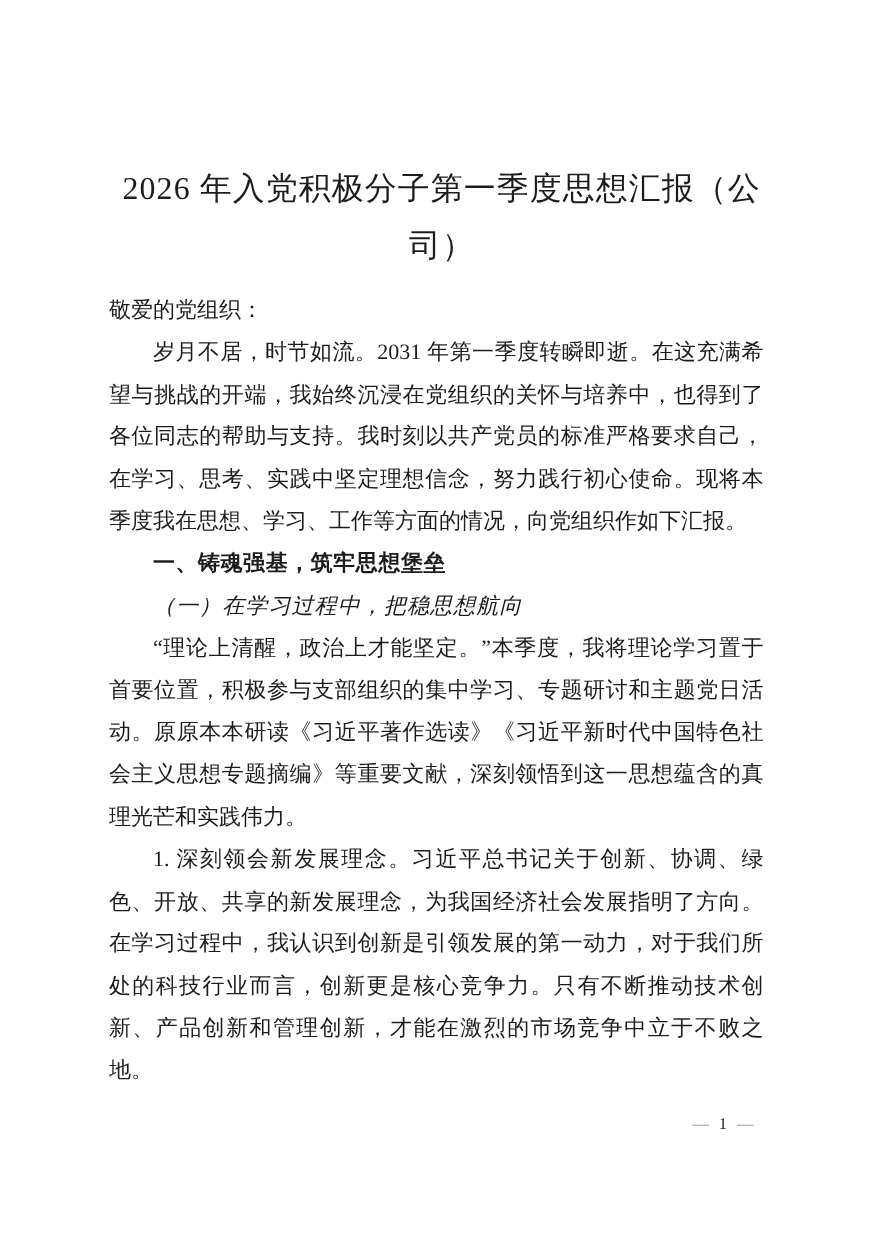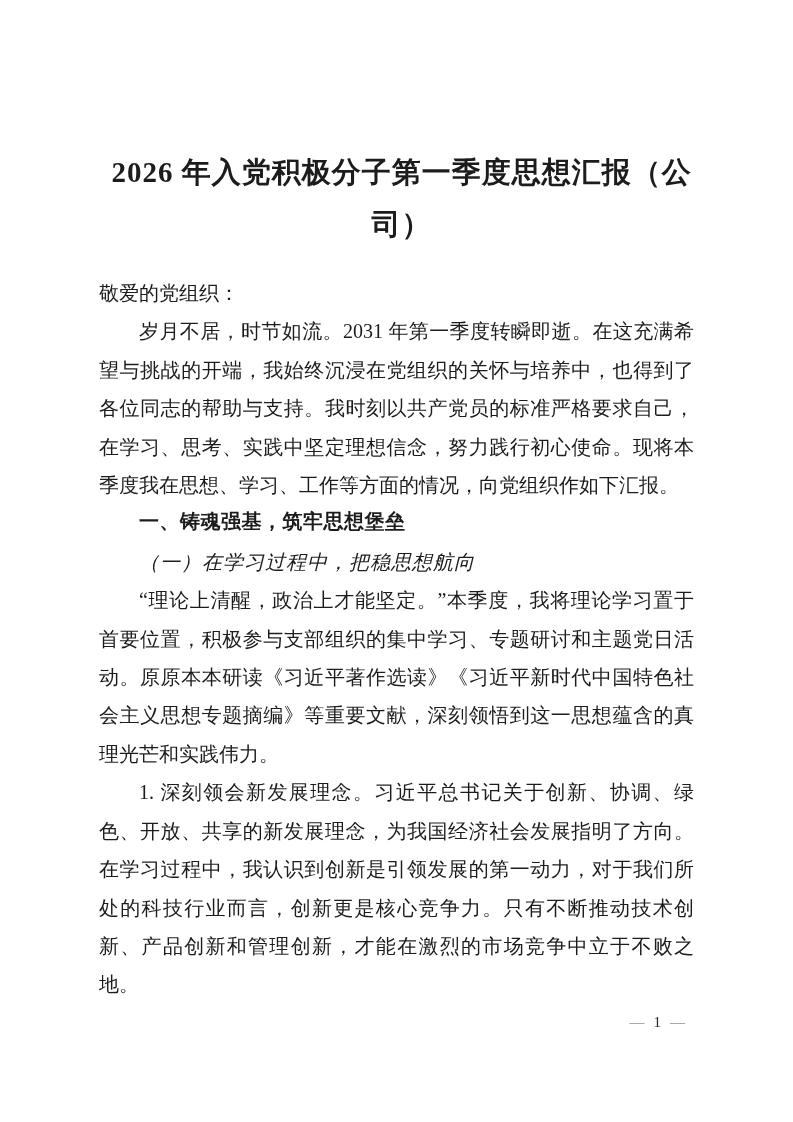--- a/index.html
+++ b/index.html
@@ -14,50 +14,50 @@
     background: #ffffff;
     overflow: hidden;
     font-family: "Liberation Serif", serif;
     color: #1c1c1c;
   }
   .doc-title {
     margin: 0;
     padding-top: 146px;
     text-align: center;
     font-size: 29px;
-    font-weight: 700;
+    font-weight: 400;
     line-height: 52px;
     letter-spacing: 1px;
     color: #1c1c1c;
     padding-left: 10px;
   }
   .doc-title .title-line {
     display: block;
   }
   .doc-body {
-    margin: 24px 99px 0 99px;
+    margin: 13px 99px 0 99px;
     font-size: 20px;
     line-height: 38.4px;
     text-align: justify;
     text-justify: inter-ideograph;
   }
   .doc-body p, .doc-body h2, .doc-body h3 {
     margin: 0;
     padding: 0;
     font-size: 20px;
     line-height: 38.4px;
   }
   .salutation {
     text-indent: 0;
   }
   .para {
     text-indent: 2em;
   }
   .heading-bold {
-    font-family: Liberation Mono, monospace;
+    font-family: Liberation Serif, serif;
     font-weight: 700;
     text-indent: 2em;
     letter-spacing: 0.5px;
   }
   .heading-kai {
     font-weight: 400;
     font-style: italic;
     text-indent: 2em;
     letter-spacing: 1px;
   }

